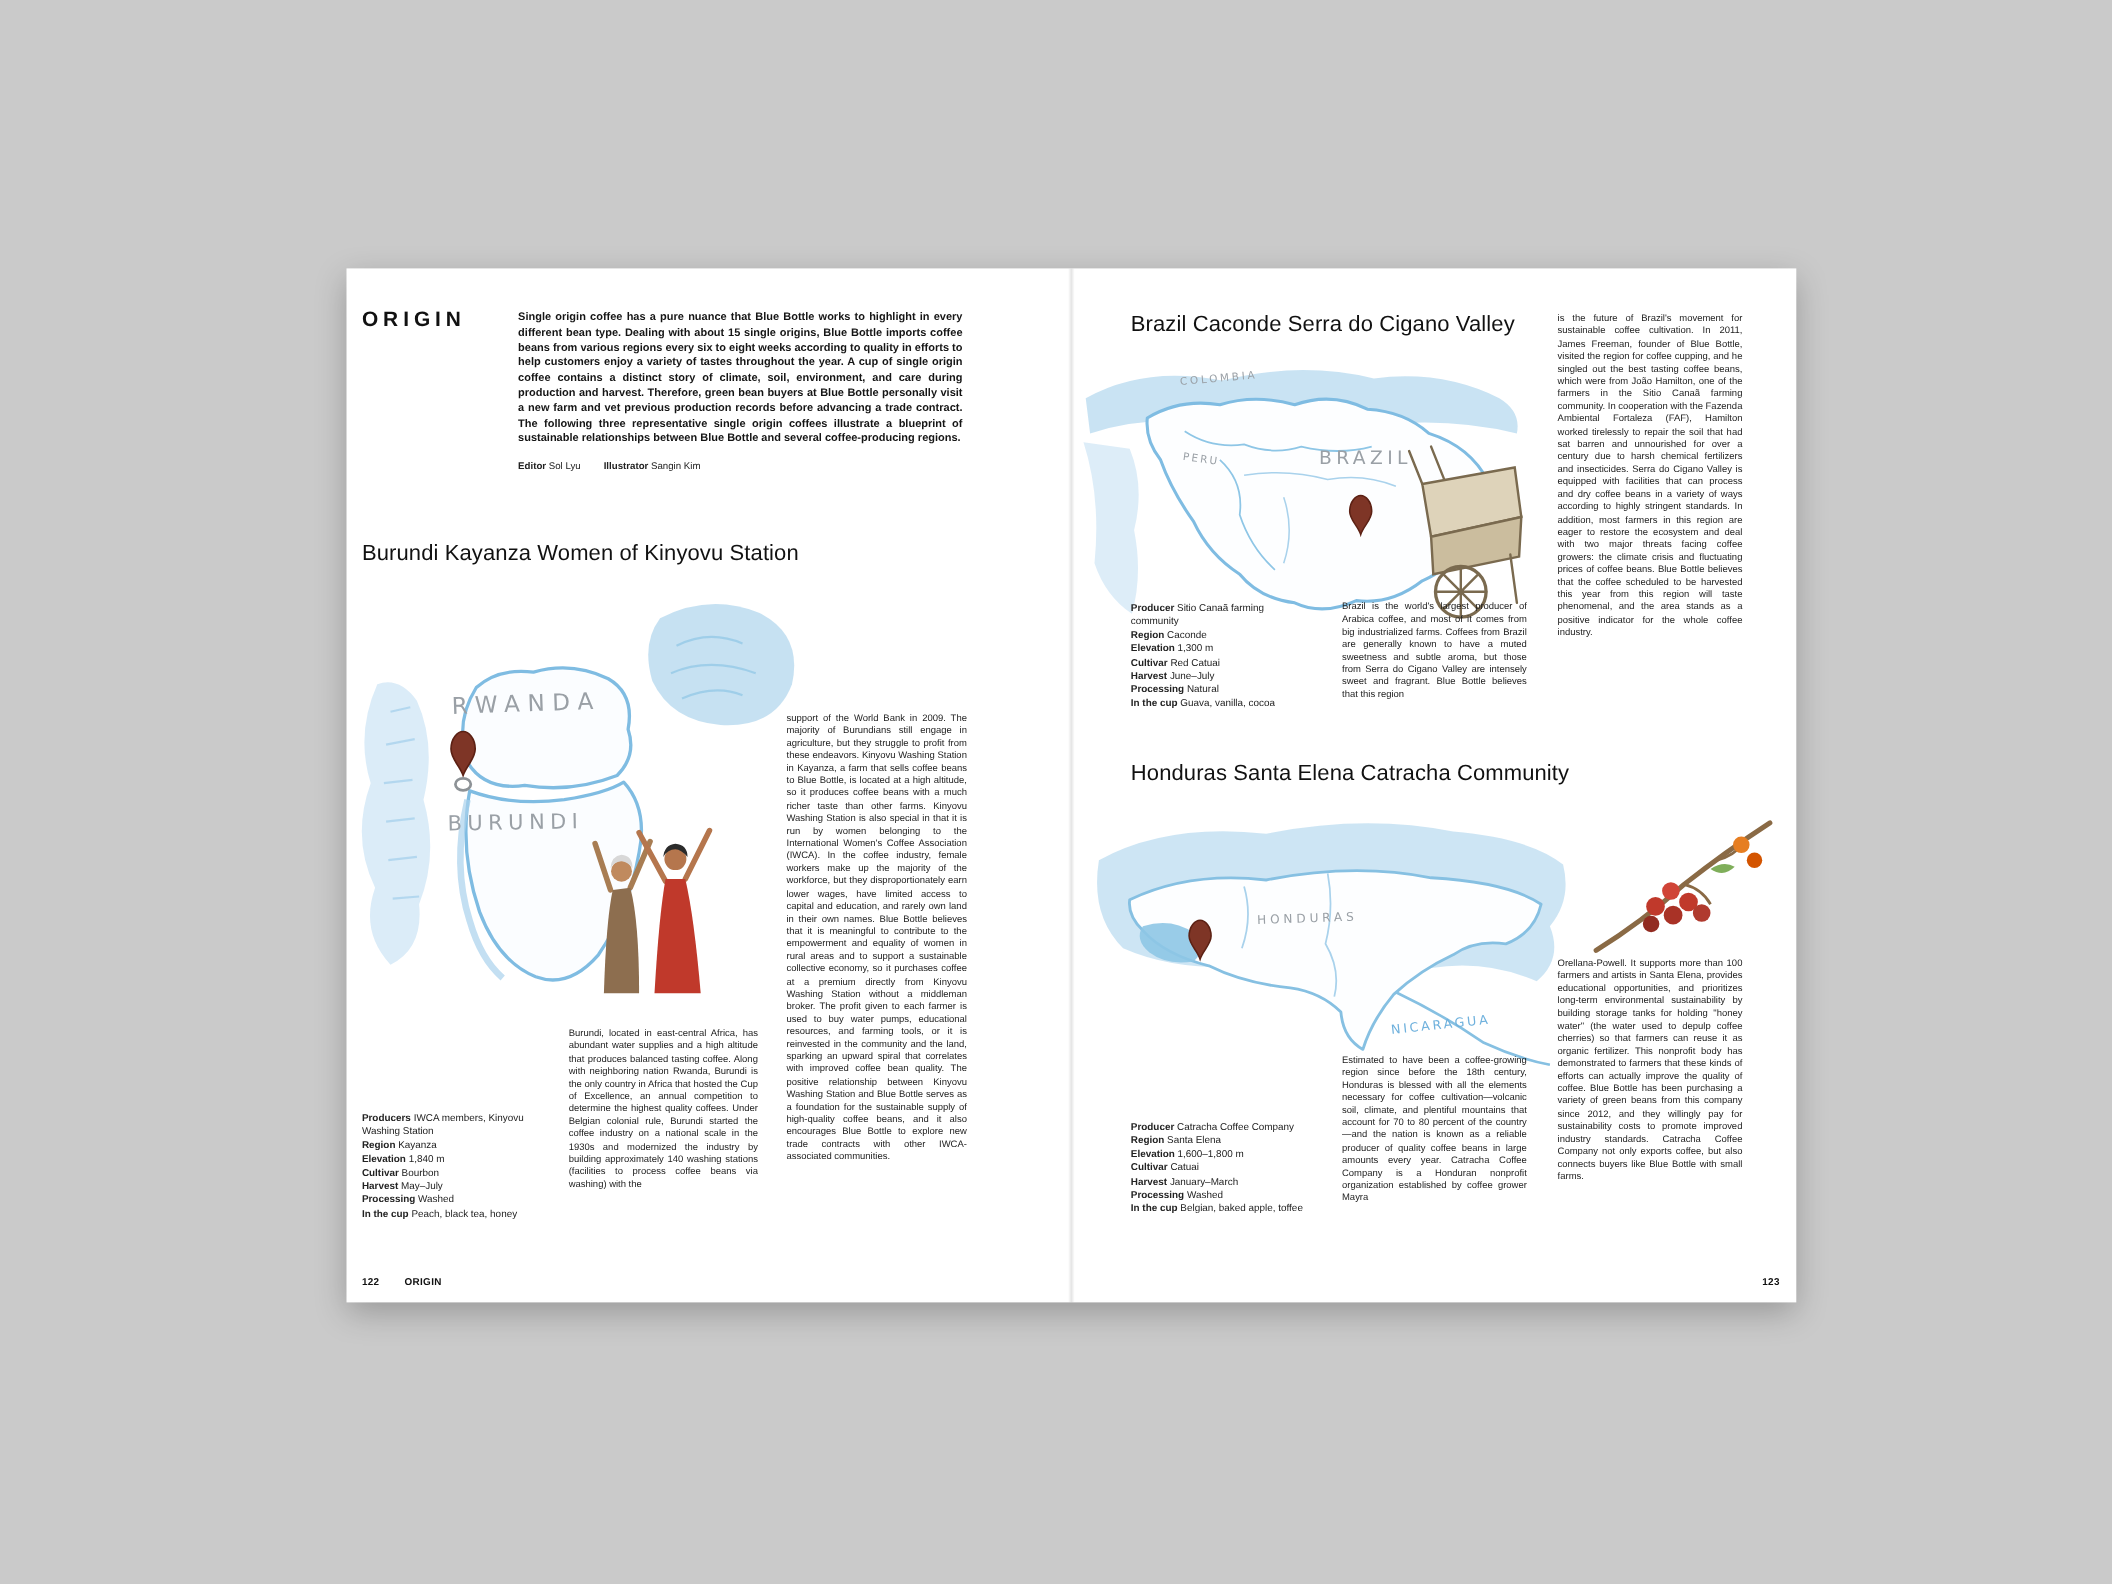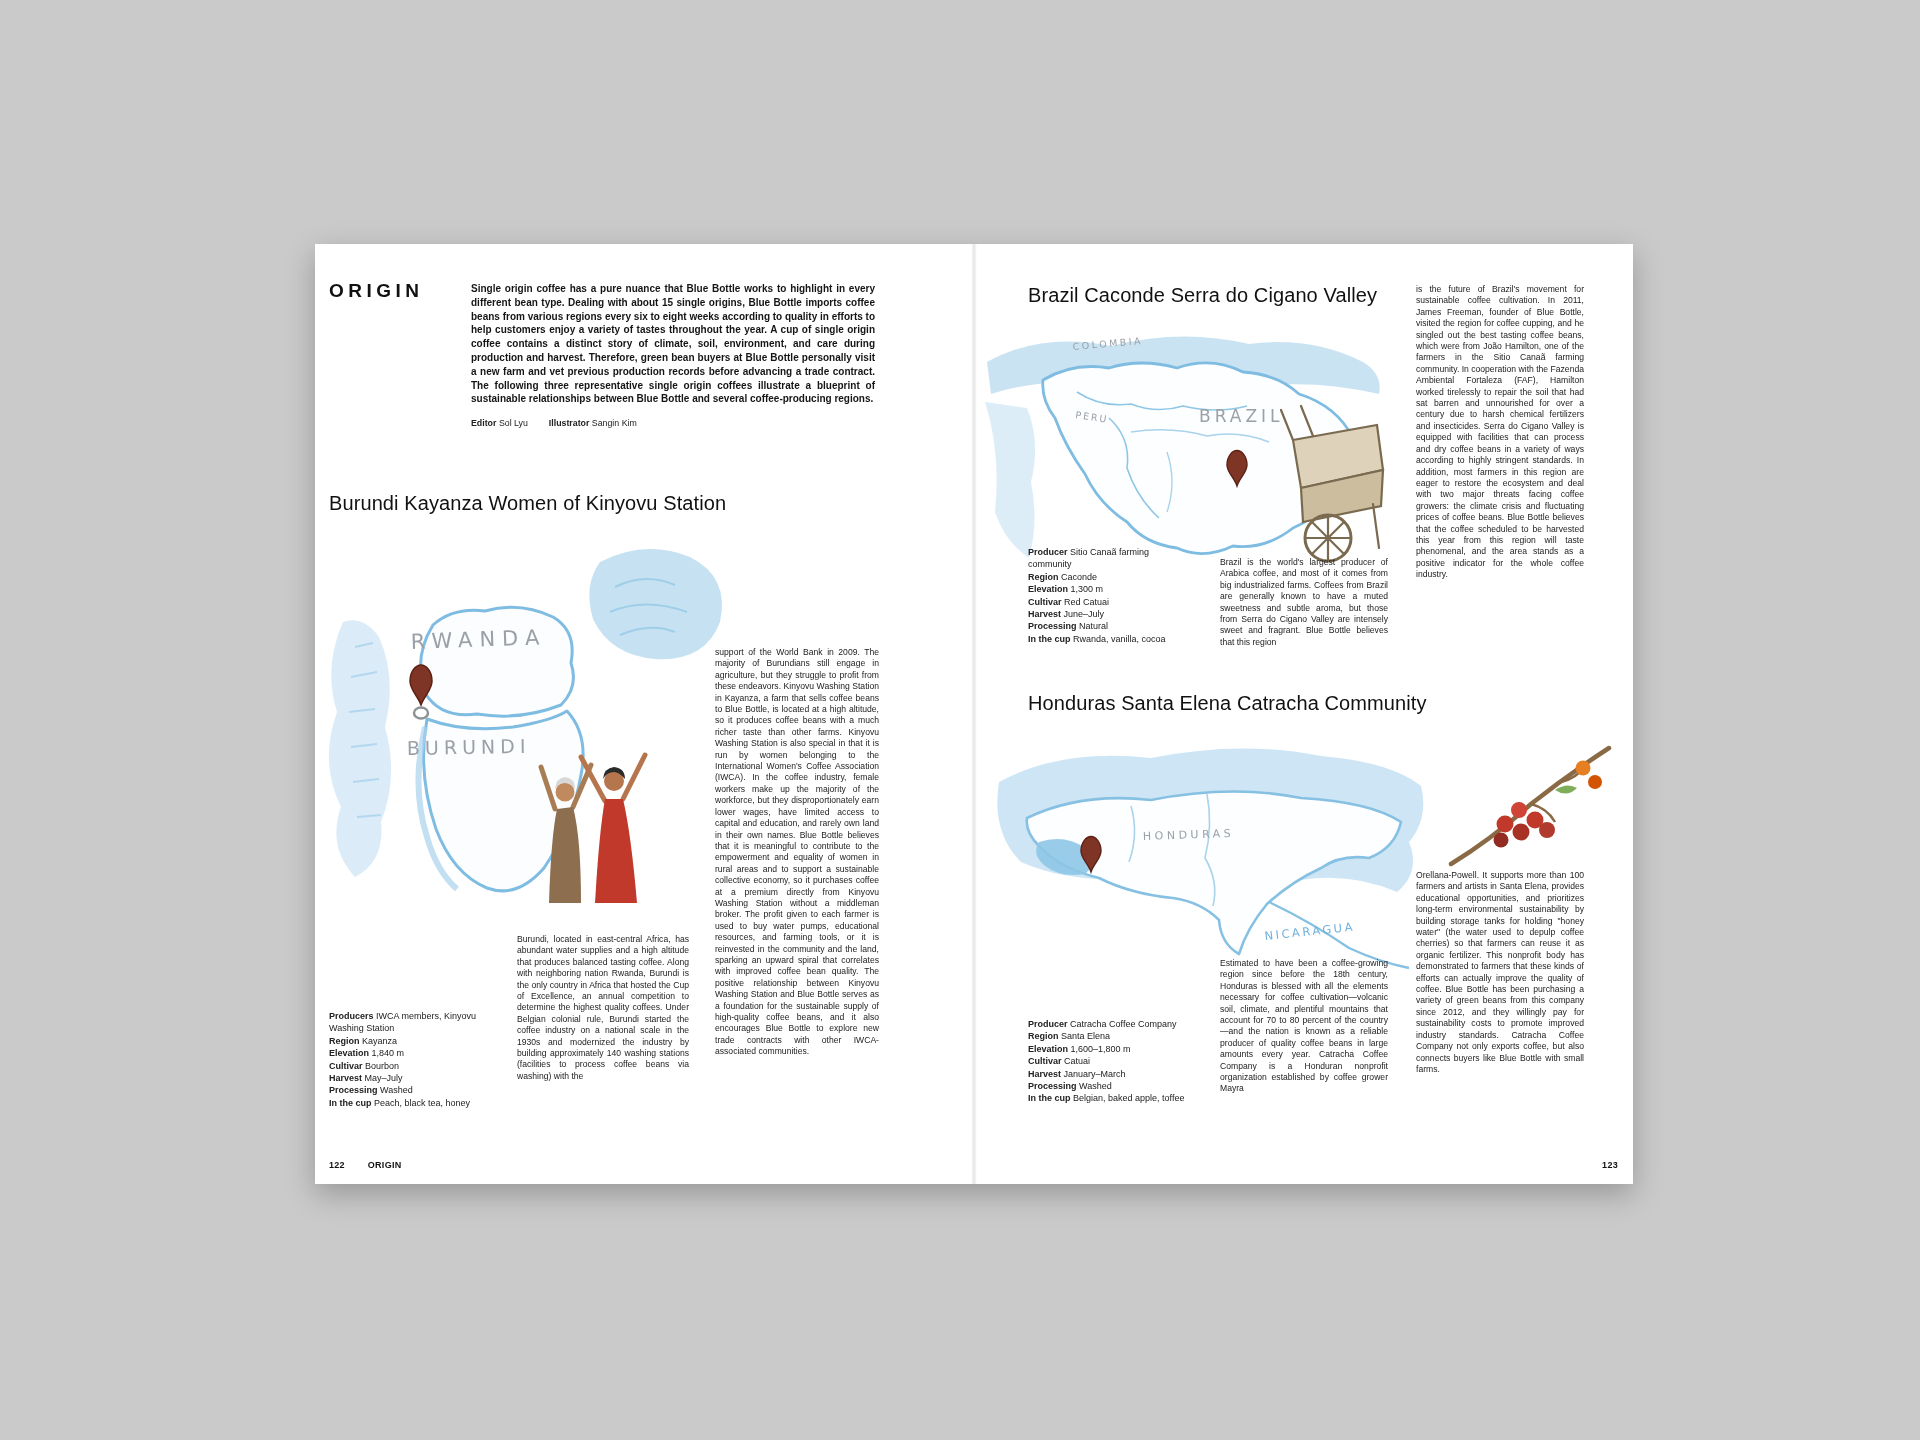--- a/index.html
+++ b/index.html
@@ -139,24 +139,24 @@
 
   <div class="abs body-col" style="left:1101px; top:40px; width:168px;">is the future of Brazil's movement for sustainable coffee cultivation. In 2011, James Freeman, founder of Blue Bottle, visited the region for coffee cupping, and he singled out the best tasting coffee beans, which were from João Hamilton, one of the farmers in the Sitio Canaã farming community. In cooperation with the Fazenda Ambiental Fortaleza (FAF), Hamilton worked tirelessly to repair the soil that had sat barren and unnourished for over a century due to harsh chemical fertilizers and insecticides. Serra do Cigano Valley is equipped with facilities that can process and dry coffee beans in a variety of ways according to highly stringent standards. In addition, most farmers in this region are eager to restore the ecosystem and deal with two major threats facing coffee growers: the climate crisis and fluctuating prices of coffee beans. Blue Bottle believes that the coffee scheduled to be harvested this year from this region will taste phenomenal, and the area stands as a positive indicator for the whole coffee industry.</div>
 
   <div class="abs specs" style="left:713px; top:302px; width:158px;">
     <p><b>Producer</b> <span>Sitio Canaã farming community</span></p>
     <p><b>Region</b> <span>Caconde</span></p>
     <p><b>Elevation</b> <span>1,300 m</span></p>
     <p><b>Cultivar</b> <span>Red Catuai</span></p>
     <p><b>Harvest</b> <span>June–July</span></p>
     <p><b>Processing</b> <span>Natural</span></p>
-    <p><b>In the cup</b> <span>Rwanda, vanilla, cocoa</span></p>
-  </div>
-
-  <div class="abs body-col" style="left:905px; top:302px; width:168px;margin-top:11px;">Brazil is the world's largest producer of Arabica coffee, and most of it comes from big industrialized farms. Coffees from Brazil are generally known to have a muted sweetness and subtle aroma, but those from Serra do Cigano Valley are intensely sweet and fragrant. Blue Bottle believes that this region</div>
+    <p><b>In the cup</b> <span>Guava, vanilla, cocoa</span></p>
+  </div>
+
+  <div class="abs body-col" style="left:905px; top:302px; width:168px;">Brazil is the world's largest producer of Arabica coffee, and most of it comes from big industrialized farms. Coffees from Brazil are generally known to have a muted sweetness and subtle aroma, but those from Serra do Cigano Valley are intensely sweet and fragrant. Blue Bottle believes that this region</div>
 
   <div class="abs section-heading" style="left:713px; top:448px;">Honduras Santa Elena Catracha Community</div>
 
   <svg class="abs" style="left:666px; top:478px;" width="452" height="266" viewBox="0 0 452 266">
     <path d="M18,60 Q80,26 170,36 Q260,18 340,34 Q410,40 440,64 Q448,96 428,120 Q440,150 416,170 Q370,150 320,158 Q240,148 160,156 Q90,162 40,140 Q10,110 18,60 Z" fill="#c4e1f2" opacity="0.85"></path>
     <path d="M46,96 Q100,70 170,78 Q250,62 320,76 Q390,80 420,100 Q414,126 388,136 Q360,132 340,146 Q310,160 286,182 Q266,206 258,232 Q240,222 238,198 Q220,180 192,176 Q150,172 118,156 Q78,146 58,124 Q44,110 46,96 Z" fill="#fdfeff" stroke="#86c0e2" stroke-width="2.6" stroke-linejoin="round"></path>
     <path d="M58,120 Q84,112 104,126 Q118,140 104,152 Q80,156 64,144 Q50,132 58,120 Z" fill="#8ec6e6" opacity="0.9"></path>
     <path d="M150,84 Q158,112 148,140 M226,72 Q232,104 224,136 Q238,160 232,184" fill="none" stroke="#a9d2ec" stroke-width="1.6"></path>
     <path d="M288,180 Q330,200 368,226 Q398,240 428,246" fill="none" stroke="#86c0e2" stroke-width="2.4"></path>
     <text x="162" y="118" font-size="11" letter-spacing="3.5" class="maplabel" transform="rotate(-2 162 118)">HONDURAS</text>

